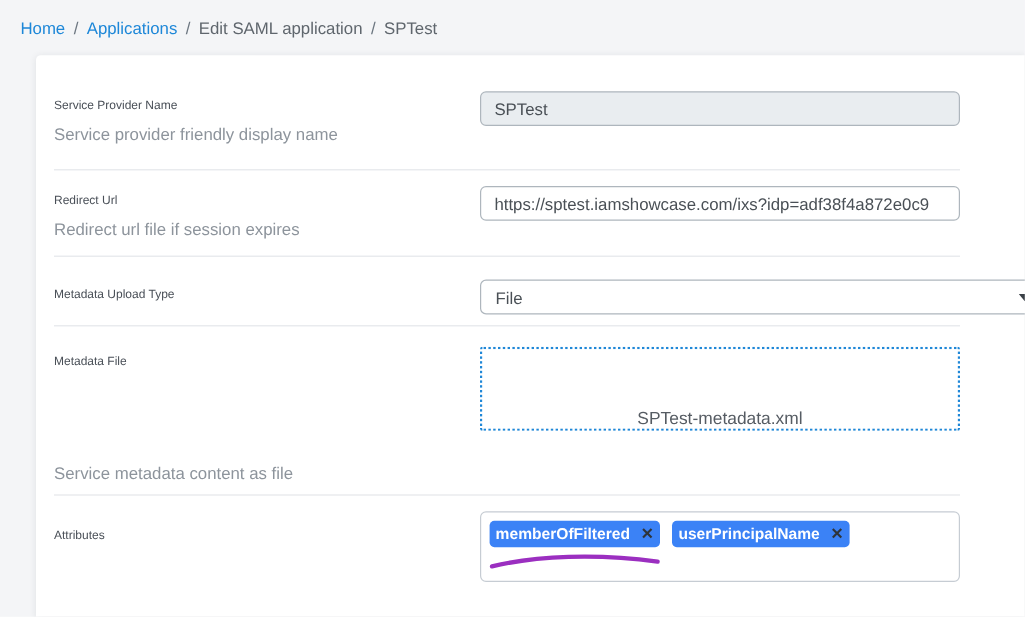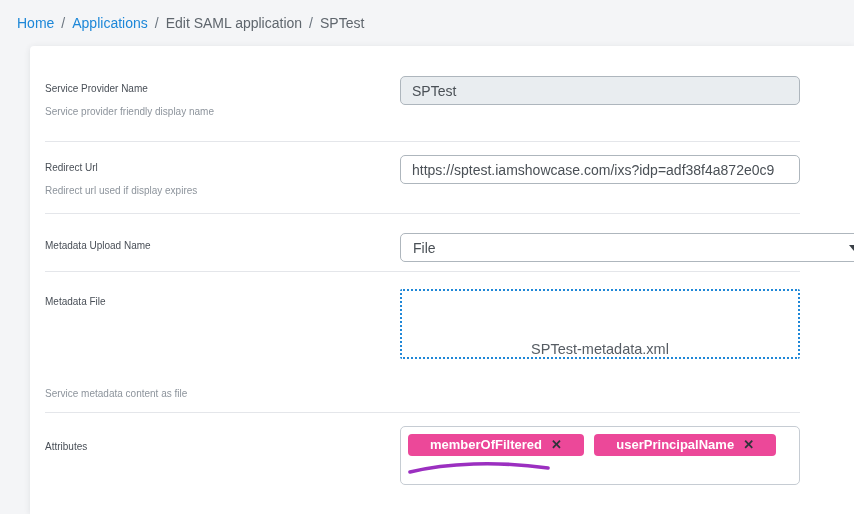--- a/index.html
+++ b/index.html
@@ -31,21 +31,21 @@
     box-shadow:0 1px 6px rgba(40,50,60,0.10);
     padding:0 54px 0 15px;
   }
   .row {
     display:grid;
     grid-template-columns:1fr 400px;
     border-bottom:1px solid #e4e6ea;
   }
   .row:last-child { border-bottom:1px solid #e4e6ea; }
   .field-label { font-size:10px; color:#494f57; line-height:18px; }
-  .field-help  { font-size:10px;  color:#8d949c; line-height:18px; }
+  .field-help  { font-size:14px;  color:#8d949c; line-height:18px; }
   
   .text-input {
     width:400px; height:29px;
     border:1px solid #aeb6bd;
     border-radius:5px;
     padding:0 11px;
     font-family:"Liberation Sans", sans-serif;
     font-size:14px;
     color:#4a5056;
     background:#ffffff;
@@ -87,24 +87,24 @@
   .tags-box {
     width:400px; height:59px;
     border:1px solid #c6ccd3;
     border-radius:5px;
     padding:7px;
     position:relative;
     background:#ffffff;
   }
   .tag {
     display:inline-flex; align-items:center;
-    background:#ec4899;
+    background:#3b82f6;
     color:#ffffff;
     border-radius:4px;
-    padding:3px 22px;
+    padding:3px 5px;
     font-size:13px; font-weight:700;
     margin-right:6px;
     line-height:16px;
   }
   .tag-x {
     margin-left:9px;
     color:#2e343a;
     font-weight:700;
     font-size:13px;
     cursor:pointer;
@@ -132,30 +132,30 @@
       <div class="field-help" style="margin-top:5px;">Service provider friendly display name</div>
     </div>
     <div>
       <input class="text-input readonly" type="text" readonly="" value="SPTest" style="">
     </div>
   </div>
 
   <div class="row row-2">
     <div>
       <div class="field-label lbl-pad-1">Redirect Url</div>
-      <div class="field-help" style="margin-top:5px;">Redirect url used if display expires</div>
+      <div class="field-help" style="margin-top:5px;">Redirect url file if session expires</div>
     </div>
     <div>
       <input class="text-input" type="text" value="https://sptest.iamshowcase.com/ixs?idp=adf38f4a872e0c9" style="">
     </div>
   </div>
 
   <div class="row row-3">
     <div>
-      <div class="field-label lbl-pad-1">Metadata Upload Name</div>
+      <div class="field-label lbl-pad-1">Metadata Upload Type</div>
     </div>
     <div>
       <div class="select-box">
         <span>File</span>
         <span class="caret">
           <svg width="10" height="6" viewBox="0 0 10 6">
               <path d="M0 0 L10 0 L5 6 Z" fill="#3a4047"></path>
             </svg>
         </span>
       </div>

